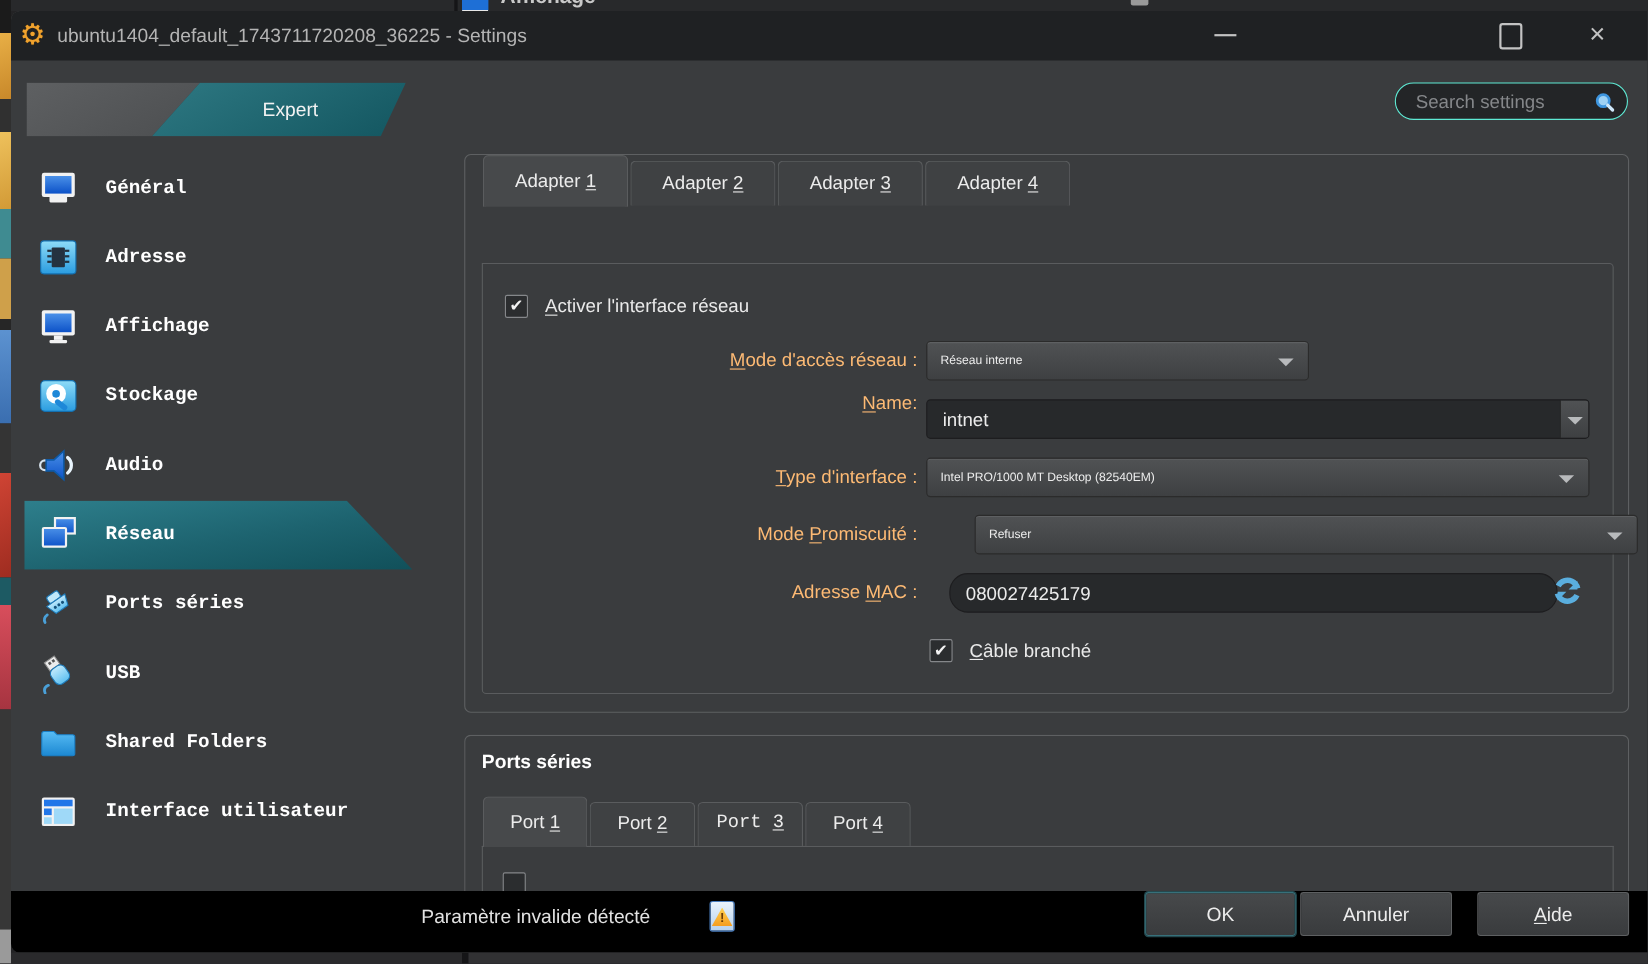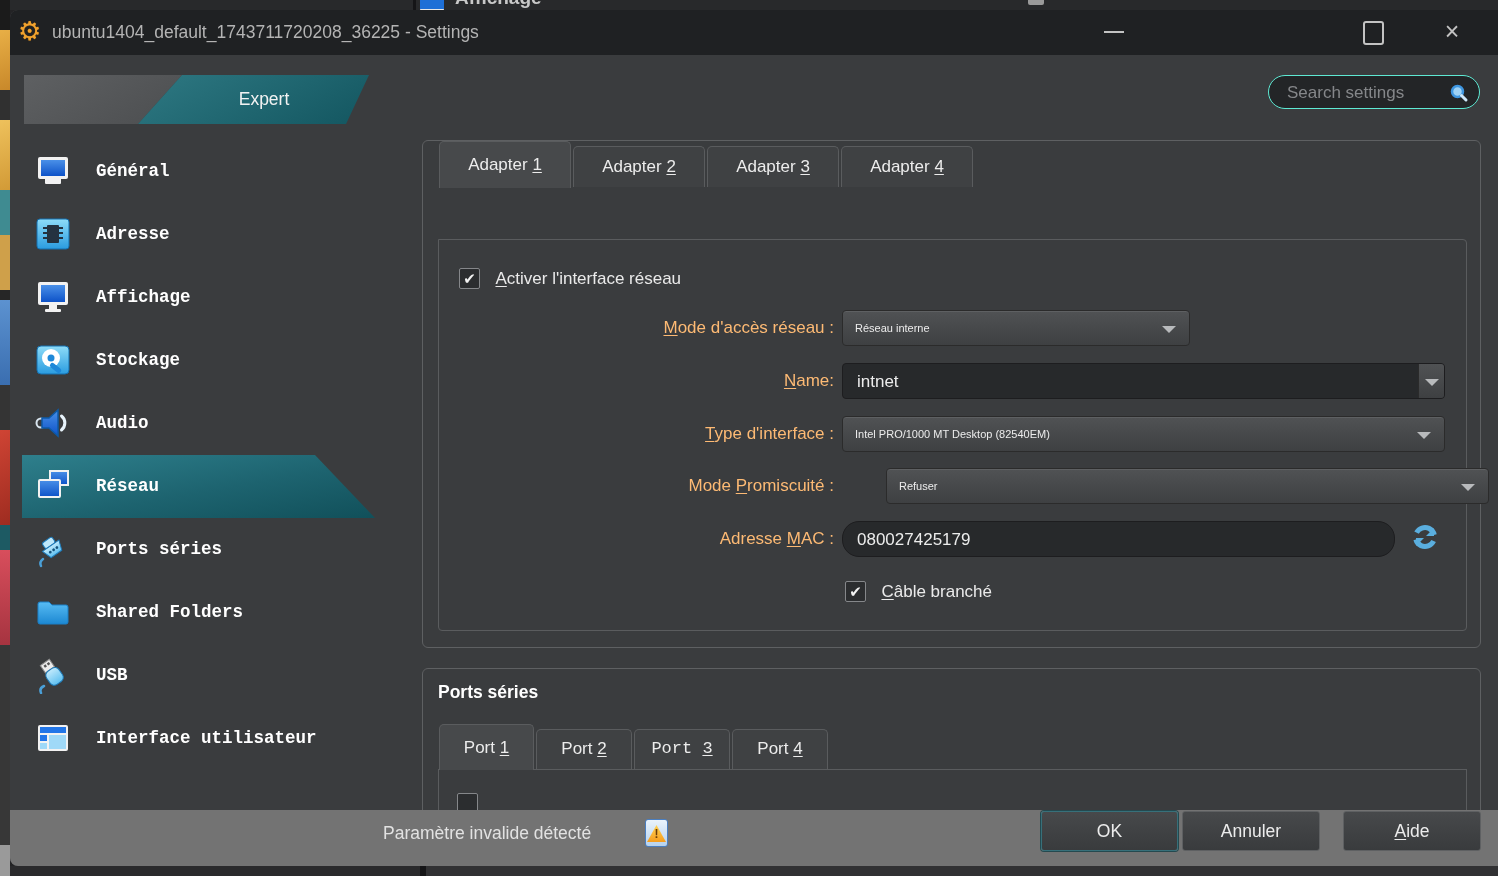--- a/index.html
+++ b/index.html
@@ -94,21 +94,21 @@
   .dropdown{position:absolute;height:36px;background:linear-gradient(#505254,#3e4042);border:1px solid #2b2b2b;border-radius:4px;box-sizing:border-box;box-shadow:inset 0 1px 0 #5e6062;}
   .dropdown .value{position:absolute;left:12px;top:0;line-height:34px;font-size:11px;color:#ececec;white-space:nowrap;}
   .caret{position:absolute;right:13px;top:15px;width:0;height:0;border-left:7px solid transparent;border-right:7px solid transparent;border-top:7px solid #b8babc;}
   .editbox{position:absolute;height:36px;background:#27292b;border:1px solid #1d1d1f;border-radius:4px;box-sizing:border-box;}
   .editbox input{position:absolute;left:12px;top:2px;height:30px;background:transparent;border:none;outline:none;color:#ececec;font-size:17px;font-family:"Liberation Sans",sans-serif;}
   .combo-btn{position:absolute;right:0;top:0;width:25px;height:34px;background:linear-gradient(#505254,#3e4042);border-left:1px solid #2b2b2b;border-radius:0 3px 3px 0;}
   .combo-btn .caret{right:5px;}
   .refresh-btn{position:absolute;width:30px;height:30px;cursor:pointer;}
 
   
-  .footer{position:absolute;left:0;top:800px;width:1488px;height:56px;background:#737373;}
+  .footer{position:absolute;left:0;top:800px;width:1488px;height:56px;background:#000000;}
   .status-msg{position:absolute;left:373px;top:0;line-height:46px;font-size:17.5px;color:#e2e2e2;white-space:nowrap;}
   .warnicon{position:absolute;left:635px;top:9px;width:23px;height:28px;background:linear-gradient(#eaf3fc,#b6d2ee);border:1px solid #4a7ec0;border-radius:3px;box-sizing:border-box;}
   .warn-tri{position:absolute;left:1px;top:5px;width:19px;height:17px;background:linear-gradient(#ffd254,#f59d1e);clip-path:polygon(50% 0,100% 100%,0 100%);}
   .warn-ex{position:absolute;left:1px;top:7px;width:19px;text-align:center;font-size:12px;font-weight:bold;color:#6b3c06;}
   .btn{position:absolute;top:1px;height:40px;background:linear-gradient(#47494b,#393b3d);border:1px solid #5e6062;border-radius:3px;box-sizing:border-box;
        color:#ececec;font-size:17.5px;text-align:center;line-height:38px;cursor:pointer;}
   .btn.default{border-color:#37707a;box-shadow:0 0 0 1px #24494f;}
   .btn.ok{left:1031px;width:137px;}
   .btn.cancel{left:1172px;width:138px;}
   .btn.help{left:1333px;width:138px;}
@@ -279,42 +279,42 @@
               <circle cx="23" cy="20" r="1.4" fill="#14537c"></circle>
           </g>
           <path d="M9 29 q-4 3 -2 7" stroke="#4aa0d8" fill="none" stroke-width="2.5" stroke-linecap="round"></path>
         </svg></span>
       <span class="side-label">Ports séries</span>
     </div>
 
     <div class="side-item">
       <span class="side-icon">
         <svg viewBox="0 0 38 38" width="38" height="38">
-          <path d="M4 11 a2 2 0 0 1 2 -2 h9 l3 3 h14 a2 2 0 0 1 2 2 v15 a2 2 0 0 1 -2 2 h-26 a2 2 0 0 1 -2 -2 z" fill="url(#gFolder)" stroke="#1a80c8"></path>
-        </svg></span>
-      <span class="side-label">Shared Folders</span>
-    </div>
-
-    <div class="side-item">
-      <span class="side-icon">
-        <svg viewBox="0 0 38 38" width="38" height="38">
           <g transform="rotate(-35 19 19)">
             <rect x="14" y="4" width="11" height="9" fill="#ececec" stroke="#8a8a8a"></rect>
             <rect x="16.5" y="6" width="2.5" height="2.5" fill="#555"></rect>
               <rect x="20.5" y="6" width="2.5" height="2.5" fill="#555"></rect>
             <rect x="12" y="13" width="15" height="16" rx="5" fill="url(#gLight)" stroke="#1e7ab8"></rect>
           </g>
           <path d="M10 30 q-5 2 -3 7" stroke="#4aa0d8" fill="none" stroke-width="2.5" stroke-linecap="round"></path>
         </svg></span>
       <span class="side-label">USB</span>
     </div>
 
     <div class="side-item">
       <span class="side-icon">
         <svg viewBox="0 0 38 38" width="38" height="38">
+          <path d="M4 11 a2 2 0 0 1 2 -2 h9 l3 3 h14 a2 2 0 0 1 2 2 v15 a2 2 0 0 1 -2 2 h-26 a2 2 0 0 1 -2 -2 z" fill="url(#gFolder)" stroke="#1a80c8"></path>
+        </svg></span>
+      <span class="side-label">Shared Folders</span>
+    </div>
+
+    <div class="side-item">
+      <span class="side-icon">
+        <svg viewBox="0 0 38 38" width="38" height="38">
           <rect x="4" y="6" width="30" height="26" rx="2" fill="#f2f2f2"></rect>
           <rect x="6" y="8" width="26" height="6" fill="#2276e8"></rect>
           <rect x="6" y="16" width="7" height="6" fill="#2276e8"></rect>
           <rect x="6" y="24" width="7" height="6" fill="#9fd9f8"></rect>
           <rect x="15" y="16" width="17" height="14" fill="#9fd9f8"></rect>
         </svg></span>
       <span class="side-label">Interface utilisateur</span>
     </div>
   </div>
 
@@ -332,42 +332,42 @@
         <span class="cb"><span class="check">✔</span></span>
         <span class="cb-label"><span class="mn">A</span><span>ctiver l'interface réseau</span></span>
       </div>
 
       <div class="frm-label" style="top:70px;"><span class="mn">M</span><span>ode d'accès réseau :</span></div>
       <div class="dropdown" style="left:403px;top:70px;width:348px;">
         <span class="value">Réseau interne</span>
         <span class="caret"></span>
       </div>
 
-      <div class="frm-label" style="top:123px;"><span class="mn">N</span><span>ame:</span></div>
+      <div class="frm-label" style="top:109px;"><span class="mn">N</span><span>ame:</span></div>
       <div class="editbox" style="left:403px;top:123px;width:603px;">
         <input type="text" style="width: 555px;" value="intnet">
         <span class="combo-btn">
             <span class="caret"></span>
           </span>
       </div>
 
       <div class="frm-label" style="top:176px;"><span class="mn">T</span><span>ype d'interface :</span></div>
       <div class="dropdown" style="left:403px;top:176px;width:603px;">
         <span class="value">Intel PRO/1000 MT Desktop (82540EM)</span>
         <span class="caret"></span>
       </div>
 
       <div class="frm-label" style="top:228px;"><span>Mode </span><span class="mn">P</span><span>romiscuité :</span></div>
       <div class="dropdown" style="left:403px;top:228px;width:603px;margin-left:44px;">
         <span class="value">Refuser</span>
         <span class="caret"></span>
       </div>
 
       <div class="frm-label" style="top:281px;"><span>Adresse </span><span class="mn">M</span><span>AC :</span></div>
-      <div class="editbox" style="left:403px;top:281px;width:553px;border-radius:17px;">
+      <div class="editbox" style="left:424px;top:281px;width:553px;border-radius:17px;">
         <input type="text" style="width: 525px;" value="080027425179">
       </div>
       <span class="refresh-btn" style="left:971px;top:282px;">
         <svg viewBox="0 0 30 30" width="30" height="30">
           <circle cx="15" cy="15" r="9.5" fill="none" stroke="#5aaede" stroke-width="5" stroke-dasharray="23 7" transform="rotate(25 15 15)"></circle>
           <path d="M24 6 v8 h-8 z" fill="#5aaede"></path>
           <path d="M6 24 v-8 h8 z" fill="#5aaede"></path>
         </svg>
       </span>
 

